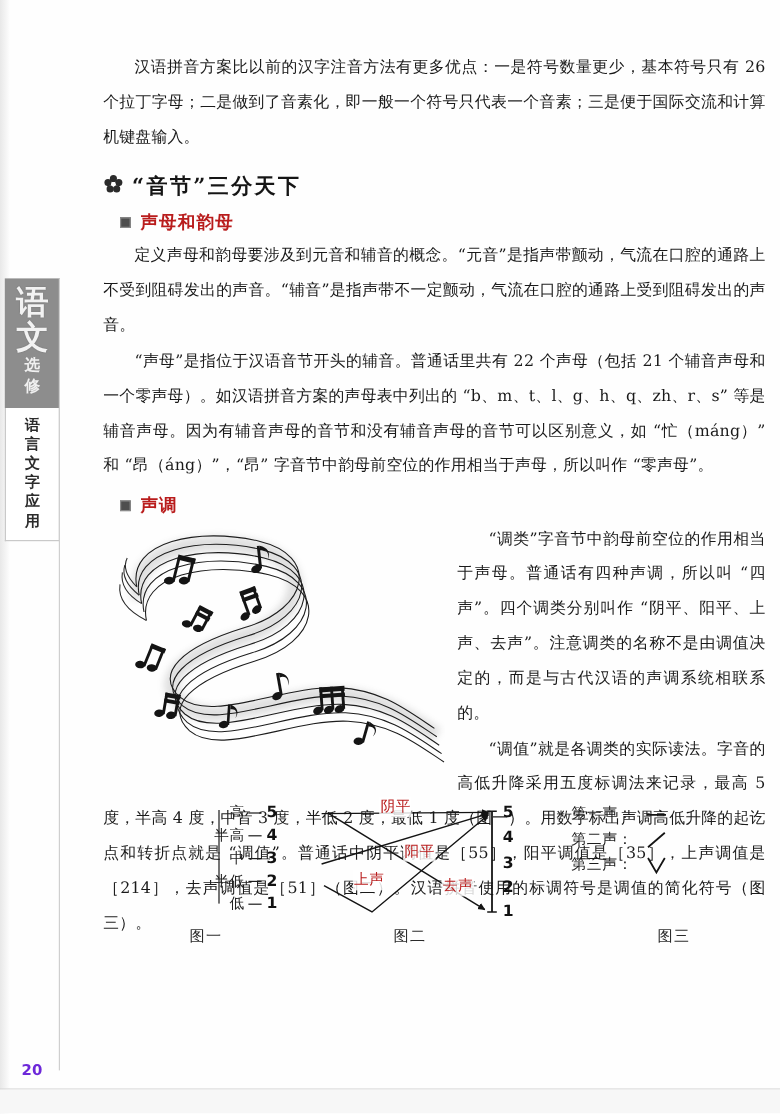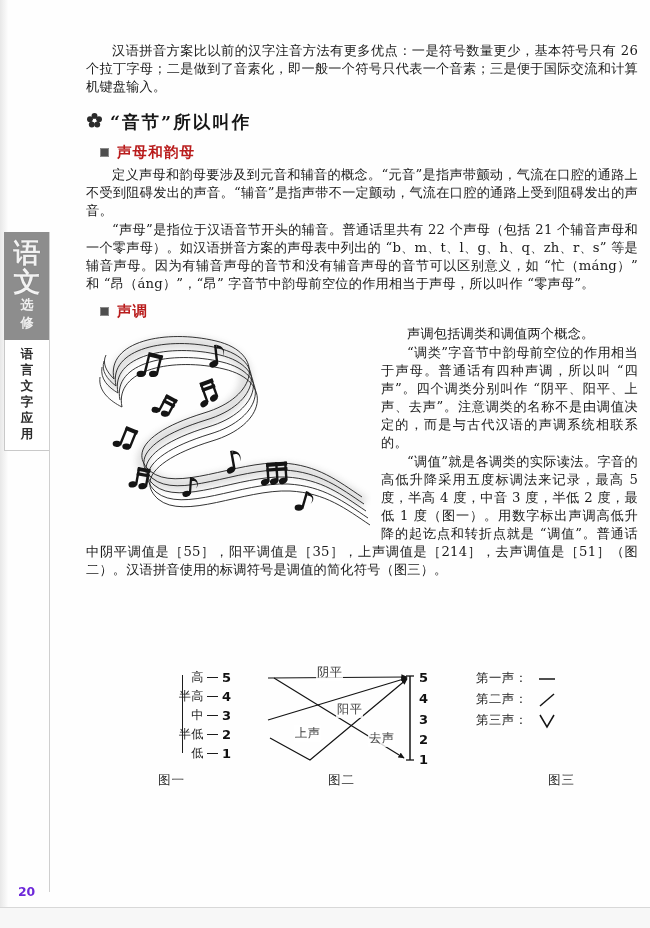--- a/index.html
+++ b/index.html
@@ -102,21 +102,21 @@
   
   #content {
     position: absolute;
     left: 86px;
     top: 42px;
     width: 552px;
   }
   p.body {
     margin: 0 0 1px 0;
     font-size: 13.2px;
-    line-height: 18px;
+    line-height: 29px;
     text-align: justify;
     text-justify: inter-ideograph;
     text-indent: 26px;
     letter-spacing: .2px;
   }
 
   
   .h-main {
     display: flex;
     align-items: center;
@@ -218,21 +218,21 @@
   .f2-scale-num {
     position: absolute;
     font-size: 13px;
     font-family: "DejaVu Sans", "Liberation Sans", sans-serif;
     font-weight: 600;
     color: #111;
   }
   .f2-tonelabel {
     position: absolute;
     font-size: 12.2px;
-    color: #404040;
+    color: #b91c1c;
     letter-spacing: .5px;
     background: rgba(255,255,255,.82);
     padding: 0 1px;
     white-space: nowrap;
   }
 
   
   #fig-three { left: 390px; width: 160px; }
   .f3-row {
     display: flex;
@@ -301,21 +301,21 @@
           <g fill="#2b2b2b">
             <circle cx="10" cy="4.6" r="3.5"></circle>
             <circle cx="15.3" cy="8.4" r="3.5"></circle>
             <circle cx="13.2" cy="14.6" r="3.5"></circle>
             <circle cx="6.8" cy="14.6" r="3.5"></circle>
             <circle cx="4.7" cy="8.4" r="3.5"></circle>
           </g>
           <circle cx="10" cy="10" r="2.2" fill="#ffffff"></circle>
         </svg>
       </span>
-      <span class="h-main-text">“音节”所以叫作</span>
+      <span class="h-main-text">“音节”三分天下</span>
     </div>
 
     <div class="h-sub">
       <span class="sq-bullet"></span>
       <span class="h-sub-text">声母和韵母</span>
     </div>
 
     <p class="body">定义声母和韵母要涉及到元音和辅音的概念。“元音”是指声带颤动，气流在口腔的通路上不受到阻碍发出的声音。“辅音”是指声带不一定颤动，气流在口腔的通路上受到阻碍发出的声音。</p>
     <p class="body">“声母”是指位于汉语音节开头的辅音。普通话里共有 22 个声母（包括 21 个辅音声母和一个零声母）。如汉语拼音方案的声母表中列出的 “b、m、t、l、g、h、q、zh、r、s” 等是辅音声母。因为有辅音声母的音节和没有辅音声母的音节可以区别意义，如 “忙（máng）” 和 “昂（áng）”，“昂” 字音节中韵母前空位的作用相当于声母，所以叫作 “零声母”。</p>
 
@@ -430,21 +430,20 @@
 
             <g transform="translate(220,164) rotate(16)">
               <rect x="0" y="0" width="2.4" height="18"></rect>
               <path d="M2.4,0 C9,2 11,6 8,11 C10,5 7,3 2.4,4 Z"></path>
               <ellipse cx="-2.3" cy="18" rx="4.2" ry="3.1" transform="rotate(-18 -2.3 18)"></ellipse>
             </g>
           </g>
         </svg>
       </div>
 
-      <p class="body">声调包括调类和调值两个概念。</p>
       <p class="body">“调类”字音节中韵母前空位的作用相当于声母。普通话有四种声调，所以叫 “四声”。四个调类分别叫作 “阴平、阳平、上声、去声”。注意调类的名称不是由调值决定的，而是与古代汉语的声调系统相联系的。</p>
       <p class="body">“调值”就是各调类的实际读法。字音的高低升降采用五度标调法来记录，最高 5 度，半高 4 度，中音 3 度，半低 2 度，最低 1 度（图一）。用数字标出声调高低升降的起讫点和转折点就是 “调值”。普通话中阴平调值是［55］，阳平调值是［35］，上声调值是［214］，去声调值是［51］（图二）。汉语拼音使用的标调符号是调值的简化符号（图三）。</p>
     </div>
   </div>
 
   <div id="figures">
 
     <div class="fig" id="fig-one">
       <div id="f1-spine"></div>
       <div class="f1-row">

